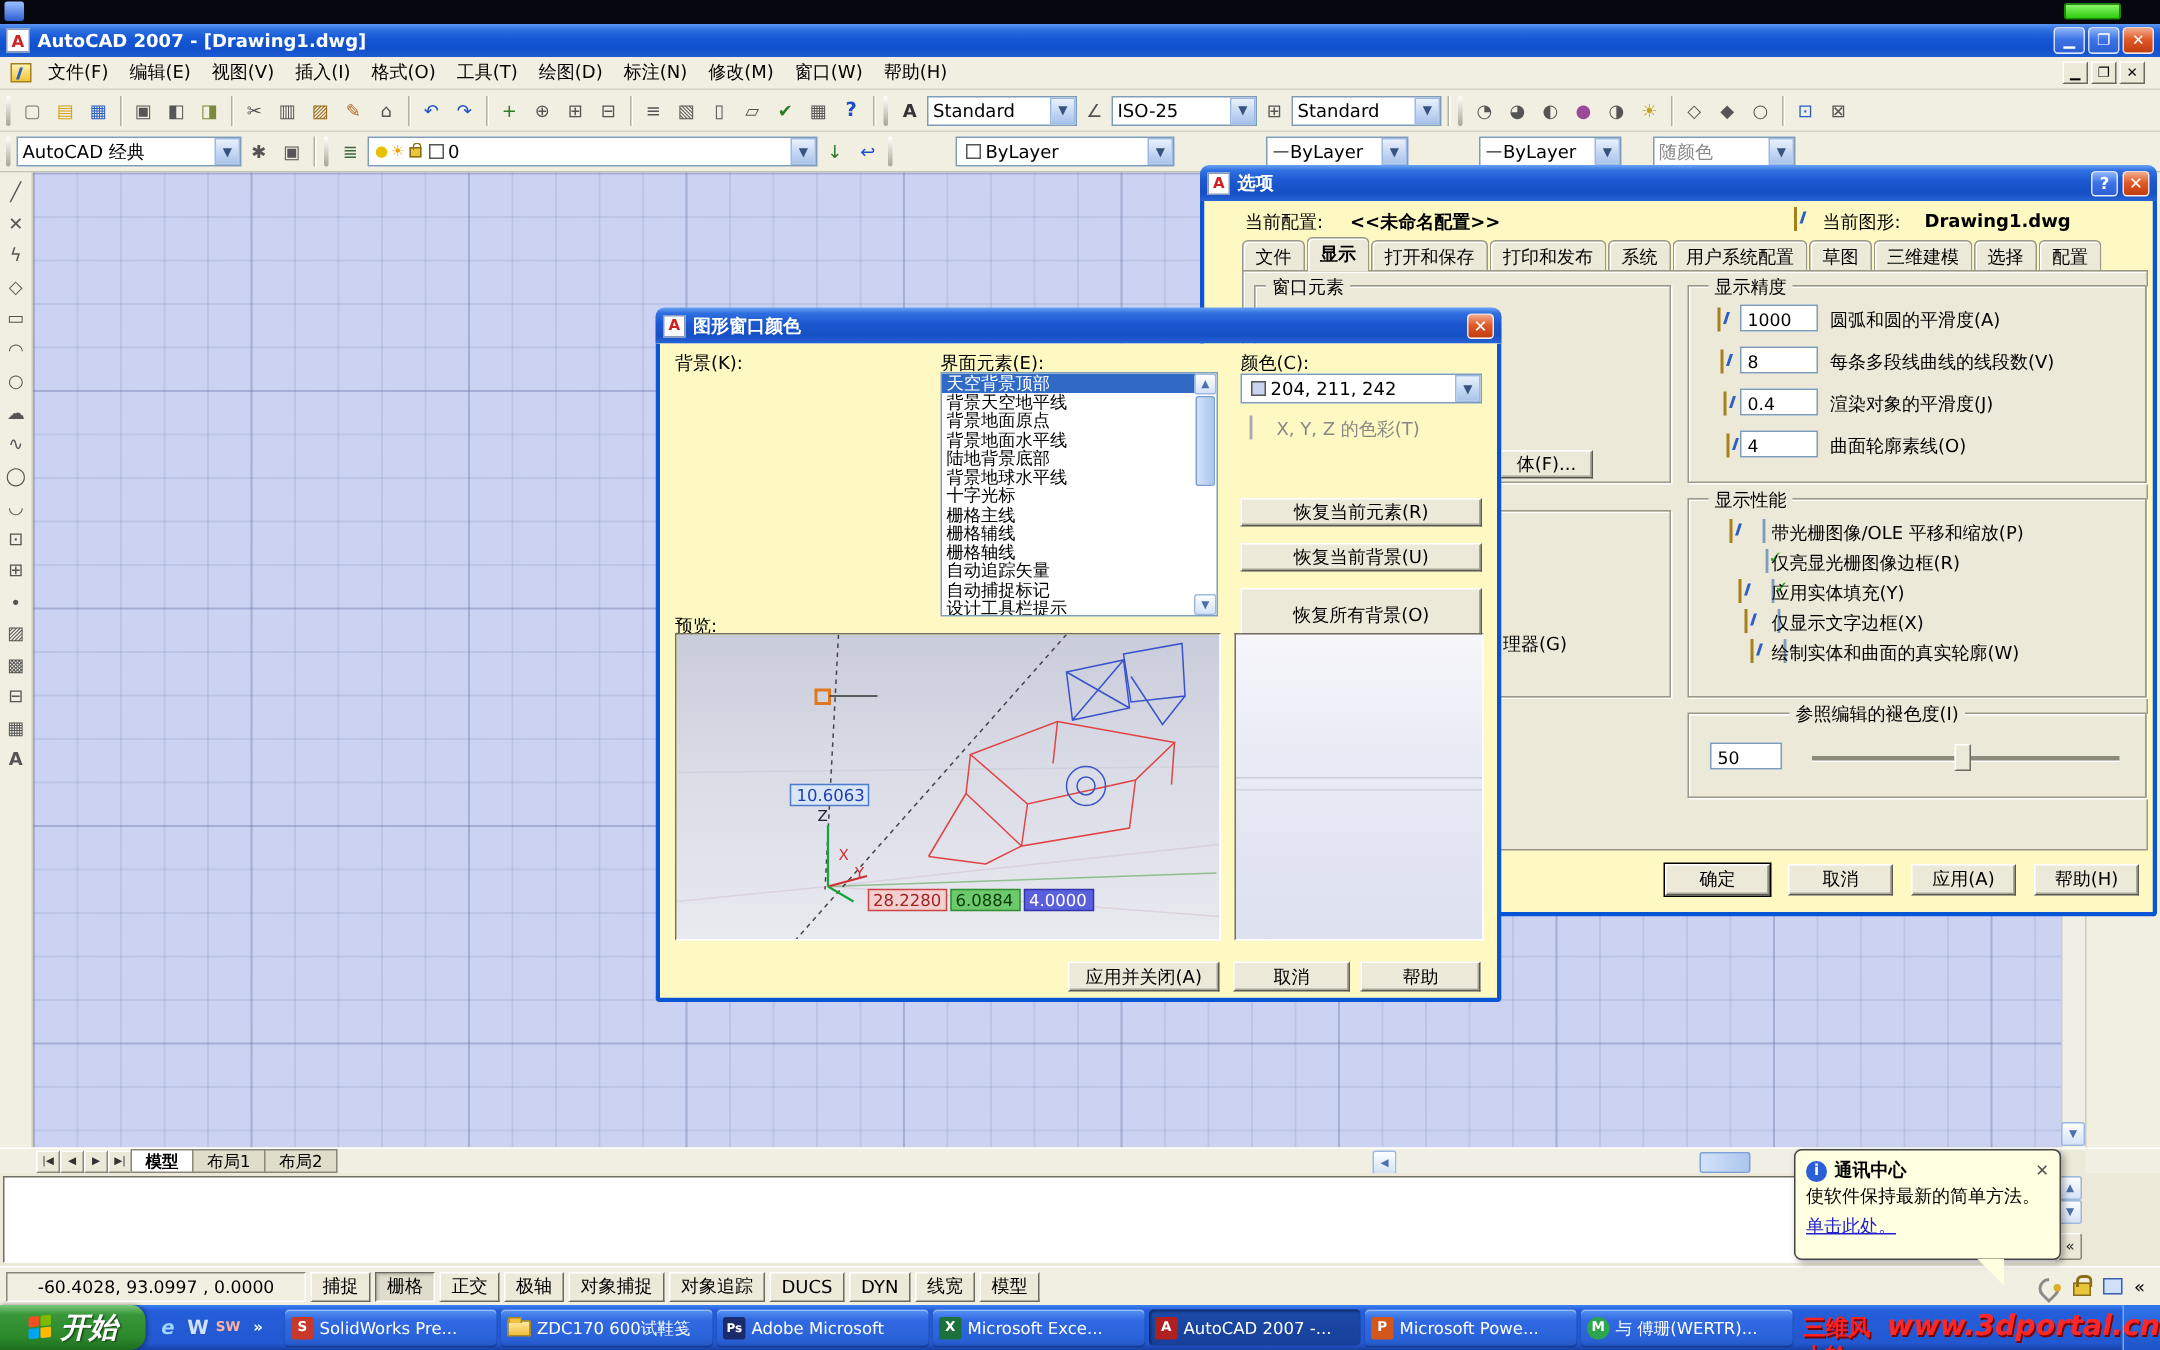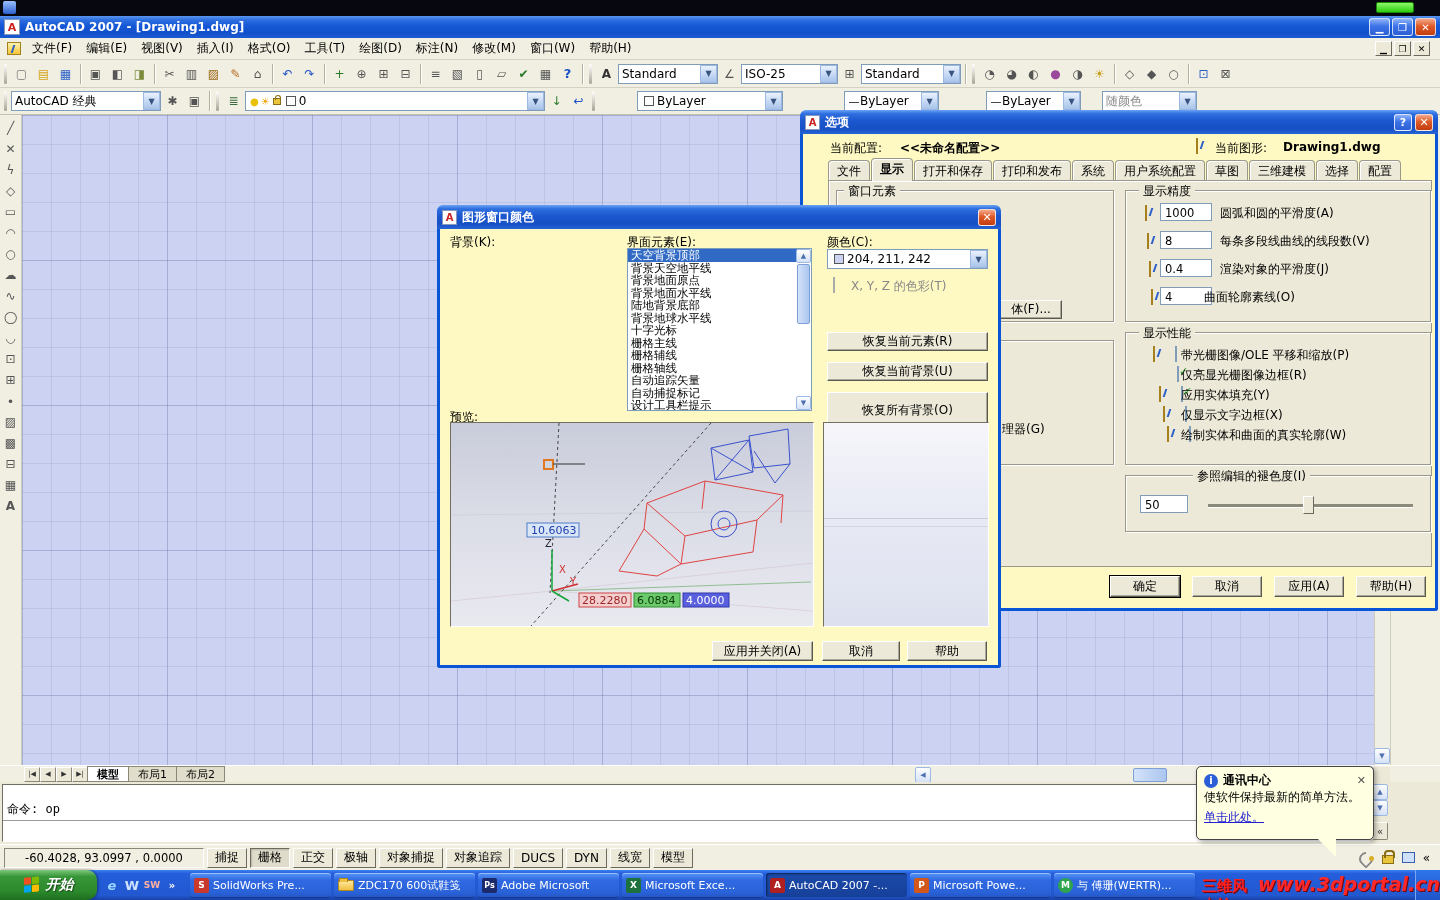--- a/index.html
+++ b/index.html
@@ -60,21 +60,21 @@
 .stog{height:20px;padding:0 7px;font-size:12px;display:flex;align-items:center;background:#ece9d8;border:1px solid;border-color:#fff #6c6a5e #6c6a5e #fff;flex:none}
 .stog.on{border-color:#6c6a5e #fff #fff #6c6a5e;background:#dfdccb;box-shadow:inset 1px 1px 2px rgba(0,0,0,.18)}
 .sat{width:16px;height:14px;position:relative;flex:none}
 .sat::before{content:"";position:absolute;left:1px;top:1px;width:10px;height:10px;border:2px solid #8a8a8a;border-radius:50% 50% 50% 0;border-right-color:transparent;transform:rotate(-45deg)}
 .sat::after{content:"";position:absolute;right:0;top:5px;width:5px;height:5px;background:#d8b028;border-radius:50%}
 .lockico{width:12px;height:9px;background:#e8c53a;border:1px solid #8a6d14;position:relative;margin-top:4px;flex:none}
 .lockico::before{content:"";position:absolute;top:-6px;left:1px;width:7px;height:6px;border:2px solid #8a6d14;border-bottom:none;border-radius:4px 4px 0 0}
 .scrico{width:13px;height:11px;border:1px solid #3a5fae;background:#cfe0fb;flex:none}
 
 #taskbar{left:0;top:870px;width:1440px;height:30px;background:linear-gradient(180deg,#3a81f2 0%,#255edb 12%,#2258d0 85%,#1941a5 100%);display:flex;align-items:center}
-.startb{width:97px;height:30px;border-radius:0 10px 10px 0;background:linear-gradient(180deg,#7cc97c 0%,#379637 22%,#2c8a2c 70%,#1e6e1e 100%);box-shadow:1px 0 3px rgba(0,0,0,.45);display:flex;align-items:center;justify-content:center;gap:5px;color:#fff;font-weight:bold;font-size:14px;font-style:italic;text-shadow:1px 1px 1px #1a4a1a;flex:none}
+.startb{width:97px;height:30px;border-radius:0 10px 10px 0;background:linear-gradient(180deg,#7cc97c 0%,#379637 22%,#2c8a2c 70%,#1e6e1e 100%);box-shadow:1px 0 3px rgba(0,0,0,.45);display:flex;align-items:center;justify-content:center;gap:5px;color:#fff;font-weight:bold;font-size:19px;font-style:italic;text-shadow:1px 1px 1px #1a4a1a;flex:none}
 .flag{width:17px;height:16px;display:grid;grid-template-columns:7px 7px;grid-template-rows:7px 7px;gap:1px;transform:skewY(-6deg)}
 .flag span{border-radius:1px}
 .qlz{display:flex;align-items:center;gap:2px;padding:0 6px;flex:none}
 .qli{width:18px;height:18px;display:flex;align-items:center;justify-content:center;color:#fff;font-weight:bold;font-size:13px;flex:none}
 .taskb{flex:none;width:141px;height:24px;margin-left:3px;border-radius:3px;background:linear-gradient(180deg,#5795f5,#3069e2 30%,#2a62d8 80%,#2458c8);box-shadow:inset 0 1px 0 rgba(255,255,255,.4),0 1px 1px rgba(0,0,0,.3);display:flex;align-items:center;gap:4px;padding:0 4px;color:#fff;font-size:11px;white-space:nowrap;overflow:hidden}
 .taskb.on{background:linear-gradient(180deg,#1c4aa8,#16409a);box-shadow:inset 1px 1px 2px rgba(0,0,0,.5)}
 .tico{width:15px;height:15px;border-radius:2px;display:flex;align-items:center;justify-content:center;font-size:9px;font-weight:bold;color:#fff;flex:none}
 .fold{width:16px;height:11px;background:linear-gradient(#ffe9a0,#f0c040);border:1px solid #b08820;position:relative;border-radius:1px;flex:none}
 .fold::before{content:"";position:absolute;top:-3px;left:0;width:7px;height:3px;background:#f0c040;border:1px solid #b08820;border-bottom:none}
 .tray{margin-left:auto;height:30px;display:flex;align-items:center;padding:0 12px;background:linear-gradient(180deg,#2f74ea,#1e55c8);border-left:1px solid #7aa6f0}
@@ -306,21 +306,20 @@
     <span class="mtab">布局2</span>
     <span class="sbb" style="left:915px;top:1px">◀</span>
     <span class="abs" style="left:931px;top:1px;width:427px;height:16px;background:#f0efe6"></span>
     <span class="sbt" style="left:1133px;top:2px;width:34px;height:14px"></span>
     <span class="sbb" style="left:1358px;top:1px">▶</span>
     <span class="abs" style="left:1374px;top:1px;width:16px;height:16px;background:#ece9d8"></span>
   </div>
 
   <div id="cmdwin" class="abs">
     <div class="cmdtext">
-      <div class="cmdhist">命令: op</div>
       <div class="cmdline"></div>
     </div>
     <span class="sbb" style="left:1372px;top:2px">▲</span>
     <span class="sbb" style="left:1372px;top:18px">▼</span>
     <span class="sbb" style="left:1372px;top:40px;width:16px;height:18px;font-size:10px;background:#ece9d8;border-color:#fff #8a8778 #8a8778 #fff;color:#333">«</span>
   </div>
 
   <div id="statusbar" class="abs">
     <span class="coords">-60.4028,  93.0997 ,  0.0000</span>
     <span class="stog">捕捉</span>
@@ -437,21 +436,21 @@
       <div class="spin" style="left:357px;top:69px;width:52px;height:18px">1000</div>
       <span class="lbl" style="left:417px;top:71px">圆弧和圆的平滑度(A)</span>
       <span class="dwg abs" style="left:340px;top:100px"></span>
       <div class="spin" style="left:357px;top:97px;width:52px;height:18px">8</div>
       <span class="lbl" style="left:417px;top:99px">每条多段线曲线的线段数(V)</span>
       <span class="dwg abs" style="left:340px;top:128px"></span>
       <div class="spin" style="left:357px;top:125px;width:52px;height:18px">0.4</div>
       <span class="lbl" style="left:417px;top:127px">渲染对象的平滑度(J)</span>
       <span class="dwg abs" style="left:340px;top:156px"></span>
       <div class="spin" style="left:357px;top:153px;width:52px;height:18px">4</div>
-      <span class="lbl" style="left:401px;top:155px">曲面轮廓素线(O)</span>
+      <span class="lbl" style="left:417px;top:155px">曲面轮廓素线(O)</span>
 
       
       <div class="grp" style="left:322px;top:198px;width:306px;height:133px"></div>
       <span class="gcap" style="left:336px;top:191px">显示性能</span>
       <span class="dwg abs" style="left:340px;top:213px"></span>
       <span class="cb abs" style="left:360px;top:213px"></span>
       <span class="lbl" style="left:378px;top:213px">带光栅图像/OLE 平移和缩放(P)</span>
       <span class="cb abs on" style="left:360px;top:233px"></span>
       <span class="lbl" style="left:378px;top:233px">仅亮显光栅图像边框(R)</span>
       <span class="dwg abs" style="left:340px;top:253px"></span>

